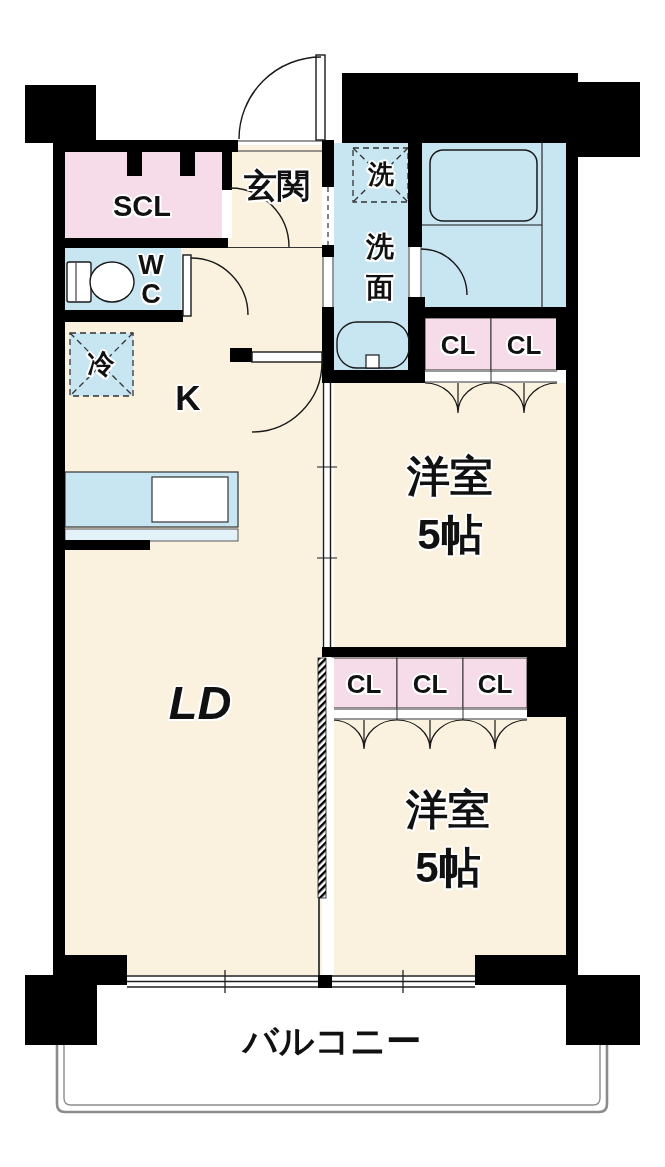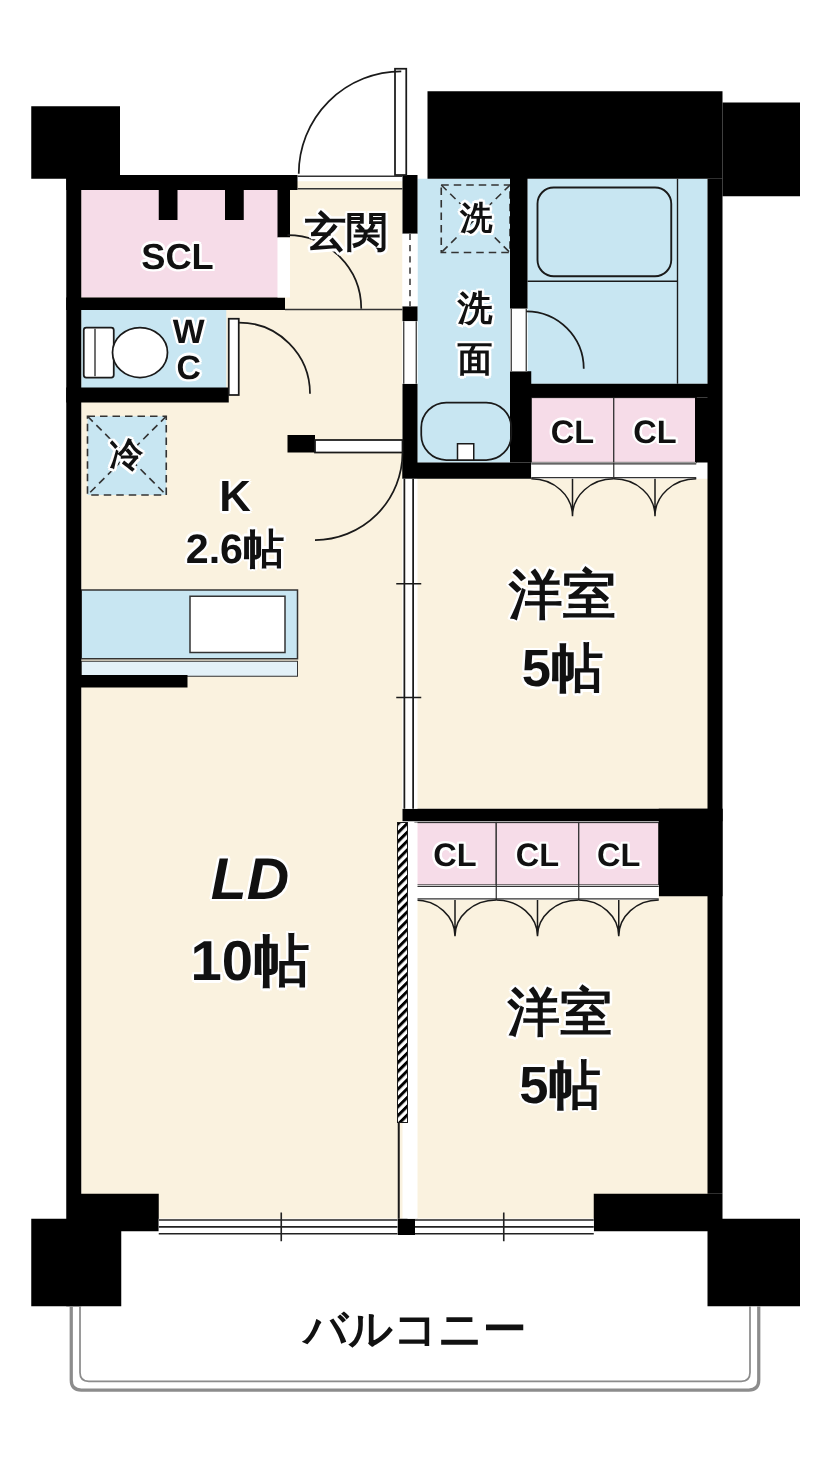--- a/index.html
+++ b/index.html
@@ -199,21 +199,19 @@
     <span>洗</span>
     <span>面</span>
   </div>
   <div class="label" style="left:428px;top:331px;width:60px;font-size:26px;">CL</div>
   <div class="label" style="left:494px;top:331px;width:60px;font-size:26px;">CL</div>
   <div class="label" style="left:334px;top:670px;width:60px;font-size:26px;">CL</div>
   <div class="label" style="left:400px;top:670px;width:60px;font-size:26px;">CL</div>
   <div class="label" style="left:465px;top:670px;width:60px;font-size:26px;">CL</div>
   <div class="label" style="left:75px;top:350px;width:52px;font-size:27px;">冷</div>
   <div class="label" style="left:138px;top:379px;width:100px;font-size:35px;">K</div>
-  <div class="label" style="left:118px;top:421px;width:140px;font-size:33px;">2.6帖</div>
   <div class="label" style="left:375px;top:453px;width:150px;font-size:43px;">洋室</div>
   <div class="label" style="left:375px;top:512px;width:150px;font-size:42px;">5帖</div>
   <div class="label" style="left:125px;top:678px;width:150px;font-size:47px;font-style:italic;">LD</div>
-  <div class="label" style="left:115px;top:745px;width:170px;font-size:45px;">10帖</div>
   <div class="label" style="left:373px;top:787px;width:150px;font-size:42px;">洋室</div>
   <div class="label" style="left:373px;top:845px;width:150px;font-size:42px;">5帖</div>
-  <div class="label" style="left:212px;top:1022px;width:240px;font-size:35px;margin-top:23px;">バルコニー</div>
+  <div class="label" style="left:212px;top:1022px;width:240px;font-size:35px;">バルコニー</div>
 </div>
 
 </body></html>

